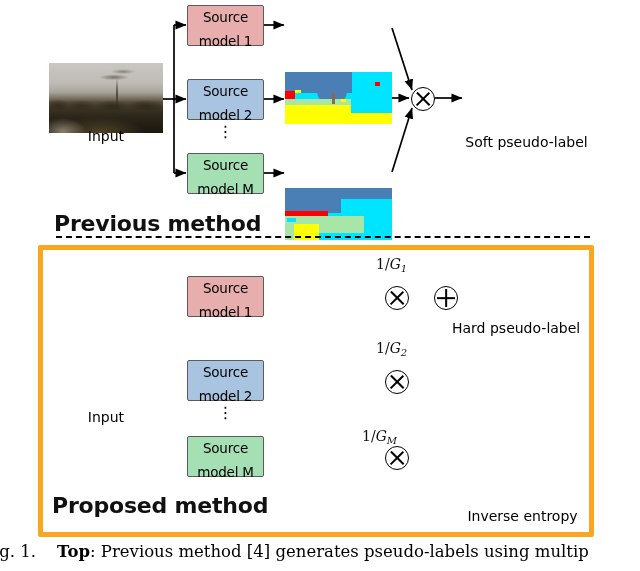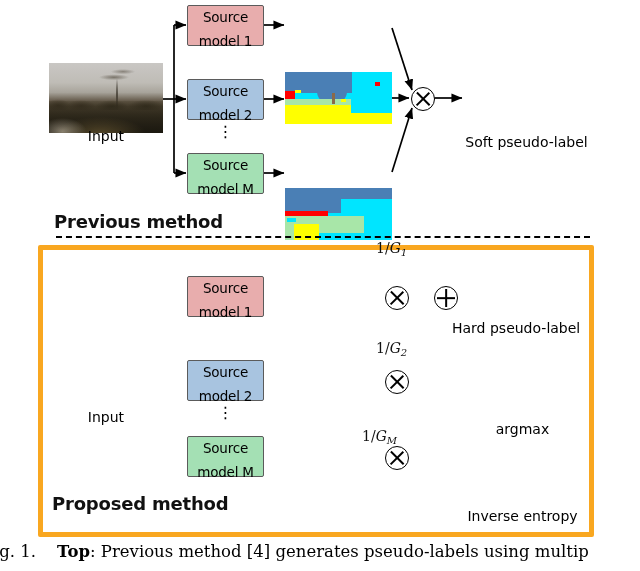--- a/index.html
+++ b/index.html
@@ -14,21 +14,21 @@
     display:flex;flex-direction:column;align-items:center;justify-content:center;
     font-size:13.5px;line-height:1.12;letter-spacing:-0.2px;
     text-align:center;color:#000;box-sizing:border-box;
   }
   .modelbox span{display:block;white-space:nowrap;margin-top:8px;}
   .m1{background:#e8adad;}
   .m2{background:#a8c4e0;}
   .m3{background:#a4e0b4;}
 
   .caption-label{font-size:14px;color:#000;text-align:center;white-space:nowrap;}
-  .bold-label{font-weight:bold;font-size:18px;letter-spacing:-0.2px;}
+  .bold-label{font-weight:bold;font-size:22px;letter-spacing:-0.2px;}
 
   .dots{font-size:16px;letter-spacing:0;line-height:0.55;text-align:center;color:#000;}
 
   
   .panel{
     border:5px solid #f9a720;border-radius:2px;background:#fff;box-sizing:border-box;
   }
   .dashline{
     border-top:2px dashed #000;height:0;
   }
@@ -227,38 +227,37 @@
   <div class="abs modelbox m2" style="left:187px;top:360px;width:77px;height:41px;">
     <span>Source</span>
     <span>model 2</span>
   </div>
   <div class="abs dots" style="left:187px;top:409px;width:77px;">⋮</div>
   <div class="abs modelbox m3" style="left:187px;top:436px;width:77px;height:41px;">
     <span>Source</span>
     <span>model M</span>
   </div>
 
-  <div class="abs mathlbl" style="left:376px;top:240px;">
+  <div class="abs mathlbl" style="left:376px;top:256px;">
     <span class="num">1/</span><span>G</span><span class="sub">1</span>
   </div>
   <div class="abs mathlbl" style="left:376px;top:340px;">
     <span class="num">1/</span><span>G</span><span class="sub">2</span>
   </div>
   <div class="abs mathlbl" style="left:362px;top:428px;">
     <span class="num">1/</span><span>G</span><span class="sub">M</span>
   </div>
 
   <div class="abs op times" style="left:385px;top:286px;width:22px;height:22px;"></div>
   <div class="abs op times" style="left:385px;top:370px;width:22px;height:22px;"></div>
   <div class="abs op times" style="left:385px;top:446px;width:22px;height:22px;"></div>
   <div class="abs op plus" style="left:434px;top:286px;width:22px;height:22px;"></div>
 
   <div class="abs caption-label" style="left:452px;top:320px;width:125px;">Hard pseudo-label</div>
 
-  <div class="abs caption-label" style="left:461px;top:421px;width:123px;">argmax</div>
 
   <div class="abs bold-label" style="left:52px;top:493px;">Proposed method</div>
 
   <div class="abs caption-label" style="left:452px;top:508px;width:141px;">Inverse entropy</div>
 
   <div class="figcaption" style="left:-6px;top:542px;">
     <span>ig. 1.</span>
     &nbsp;&nbsp;&nbsp;<b>Top</b><span>: Previous method [4] generates pseudo-labels using multip</span>
   </div>
 

